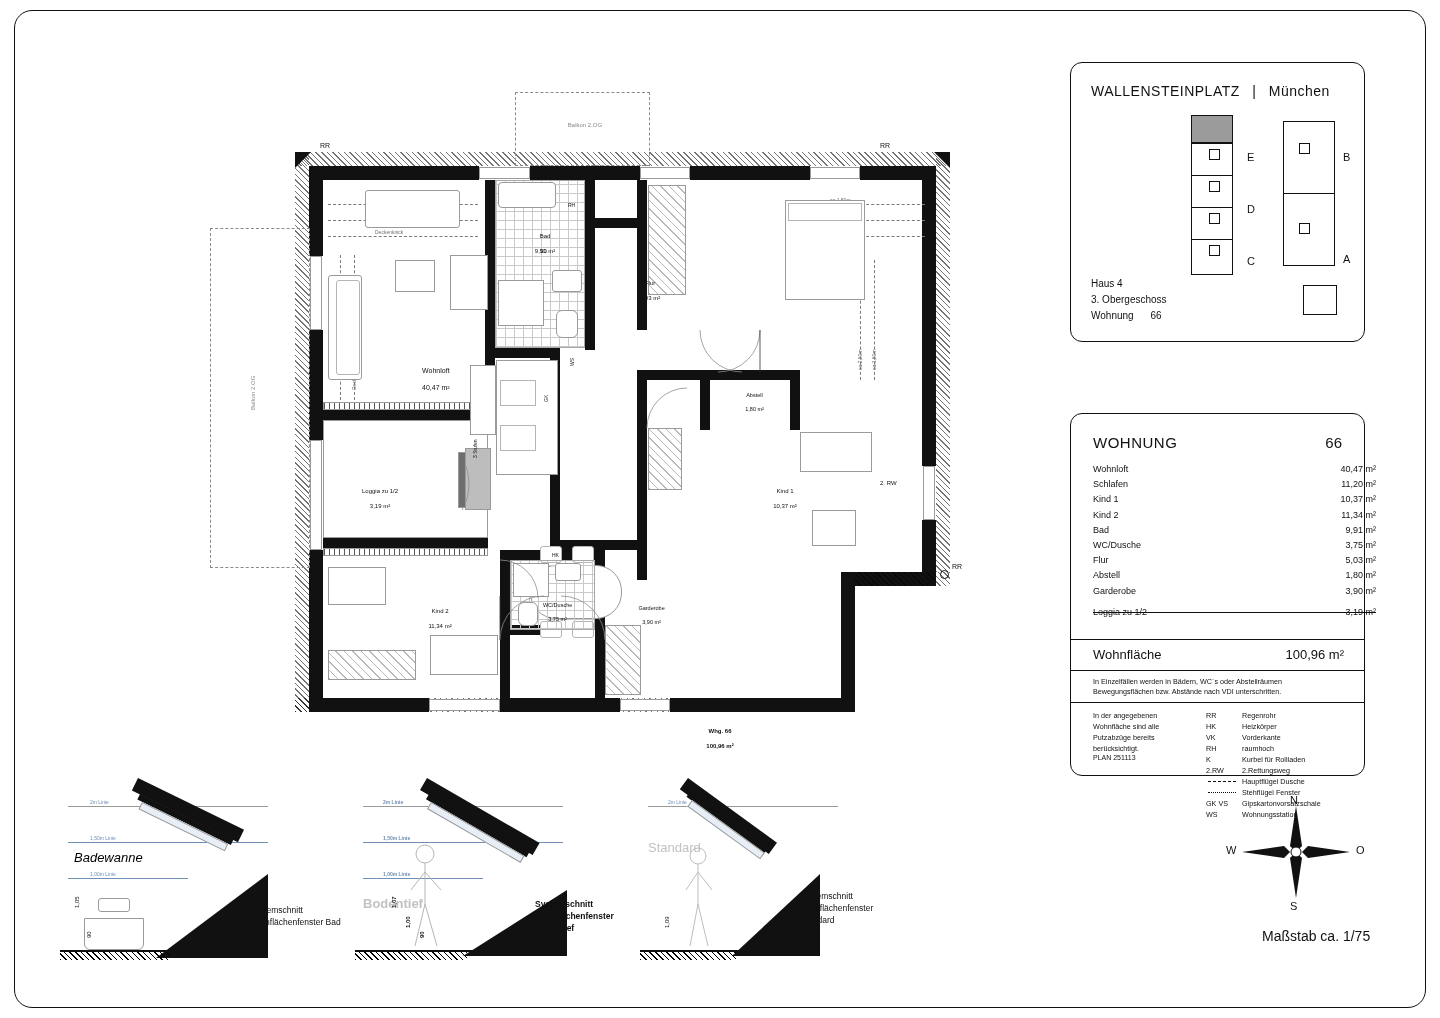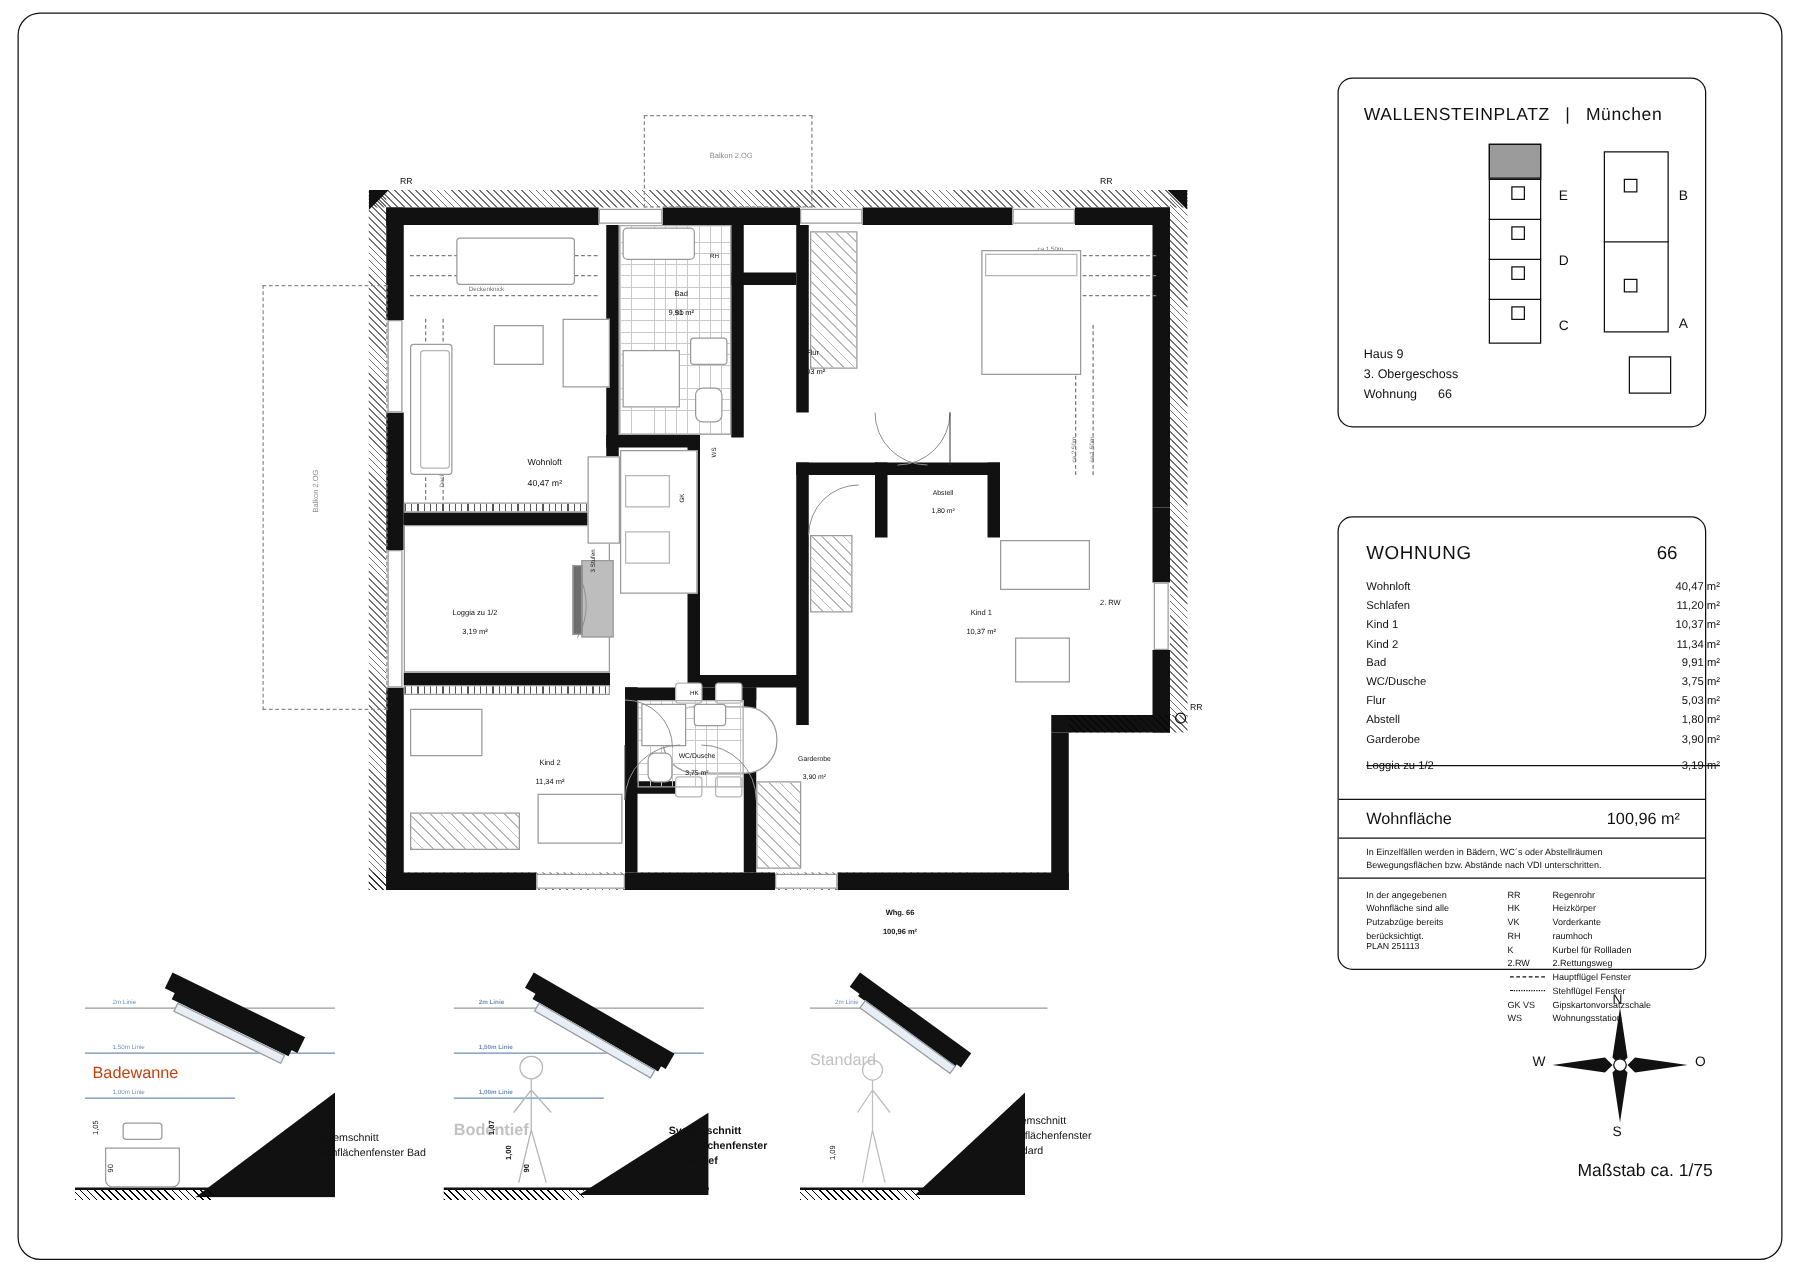--- a/index.html
+++ b/index.html
@@ -295,21 +295,21 @@
     <div class="kp-lbl" style="left:176px;top:192px;">C</div>
 
     <div class="kp-box" style="left:212px;top:58px;width:52px;height:145px;"></div>
     <div class="line" style="left:212px;top:130px;width:52px;height:1px;"></div>
     <div class="abs" style="left:228px;top:80px;width:9px;height:9px;border:0.8px solid #111;"></div>
     <div class="abs" style="left:228px;top:160px;width:9px;height:9px;border:0.8px solid #111;"></div>
     <div class="kp-lbl" style="left:272px;top:88px;">B</div>
     <div class="kp-lbl" style="left:272px;top:190px;">A</div>
     <div class="kp-box" style="left:232px;top:222px;width:34px;height:30px;"></div>
 
-    <div class="kp-small" style="left:20px;top:215px;font-size:10px;">Haus 9</div>
+    <div class="kp-small" style="left:20px;top:215px;font-size:10px;">Haus 4</div>
     <div class="kp-small" style="left:20px;top:231px;font-size:10px;">3. Obergeschoss</div>
     <div class="kp-small" style="left:20px;top:247px;font-size:10px;">
       <span>Wohnung</span>
       <span style="margin-left:14px;">66</span>
     </div>
   </div>
 
   <div class="panel" style="left:1070px;top:413px;width:295px;height:363px;">
     <div class="abs" style="left:22px;top:20px;font-size:15px;letter-spacing:.5px;">WOHNUNG</div>
     <div class="abs" style="right:22px;top:20px;font-size:15px;">66</div>
@@ -397,21 +397,21 @@
           <span class="legend-val">Kurbel für Rollladen</span>
         </div>
       <div class="legend-row">
           <span class="legend-key">2.RW</span>
           <span class="legend-val">2.Rettungsweg</span>
         </div>
       <div class="legend-row">
           <span class="legend-key" style="position:relative;">
             <span style="position:absolute;left:2px;top:5px;width:28px;border-top:1px dashed #111;"></span>
           </span>
-          <span class="legend-val">Hauptflügel Fenster</span>
+          <span class="legend-val">Hauptflügel Dusche</span>
         </div>
       <div class="legend-row">
           <span class="legend-key" style="position:relative;">
             <span style="position:absolute;left:2px;top:5px;width:28px;border-top:1px dotted #111;"></span>
           </span>
           <span class="legend-val">Stehflügel Fenster</span>
         </div>
       <div class="legend-row">
           <span class="legend-key">GK VS</span>
           <span class="legend-val">Gipskartonvorsatzschale</span>
@@ -425,21 +425,21 @@
     <div class="abs" style="left:22px;top:340px;font-size:7px;">PLAN 251113</div>
   </div>
 
   <div class="abs" style="left:60px;top:778px;width:220px;height:190px;">
     <div class="gline" style="left:8px;top:28px;width:200px;height:1px;background:#9a9a9a;"></div>
     <div class="gline" style="left:8px;top:64px;width:200px;height:1px;background:#6f8fb5;"></div>
     <div class="gline" style="left:8px;top:100px;width:120px;height:1px;background:#6f8fb5;"></div>
     <div class="txt" style="left:30px;top:21px;font-size:5px;color:#6f8fb5;">2m Linie</div>
     <div class="txt" style="left:30px;top:57px;font-size:5px;color:#6f8fb5;">1,50m Linie</div>
     <div class="txt" style="left:30px;top:93px;font-size:5px;color:#6f8fb5;">1,00m Linie</div>
-    <div class="ghost" style="left:14px;top:72px;font-size:13px;color:#c2410c;">Badewanne</div>
+    <div class="ghost" style="left:14px;top:72px;font-size:13px;color:#000000;font-style:italic;">Badewanne</div>
     <div class="roofglass" style="left:78px;top:0px;width:118px;height:14px;transform:rotate(26deg);transform-origin:left top;"></div>
     <div class="roofglass" style="left:80px;top:16px;width:104px;height:6px;transform:rotate(26deg);transform-origin:left top;"></div>
     <div class="furn" style="left:82px;top:24px;width:96px;height:8px;transform:rotate(26deg);transform-origin:left top;background:#e8eef5;"></div>
     <div class="abs" style="left:96px;top:96px;width:112px;height:84px;background:#111;clip-path:polygon(100% 0,100% 100%,0 100%);"></div>
     <div class="line" style="left:0px;top:172px;width:208px;height:2px;"></div>
     <div class="abs" style="left:0px;top:174px;width:110px;height:8px;background:repeating-linear-gradient(45deg,#000 0 1px,transparent 1px 4px);"></div>
     <div class="furn" style="left:24px;top:140px;width:60px;height:32px;border-radius:0 0 6px 6px;"></div>
     <div class="furn" style="left:38px;top:120px;width:32px;height:14px;border-radius:3px;"></div>
     <div class="txt" style="left:14px;top:130px;font-size:6px;transform:rotate(-90deg);transform-origin:left top;">1,05</div>
     <div class="txt" style="left:26px;top:160px;font-size:6px;transform:rotate(-90deg);transform-origin:left top;">90</div>

